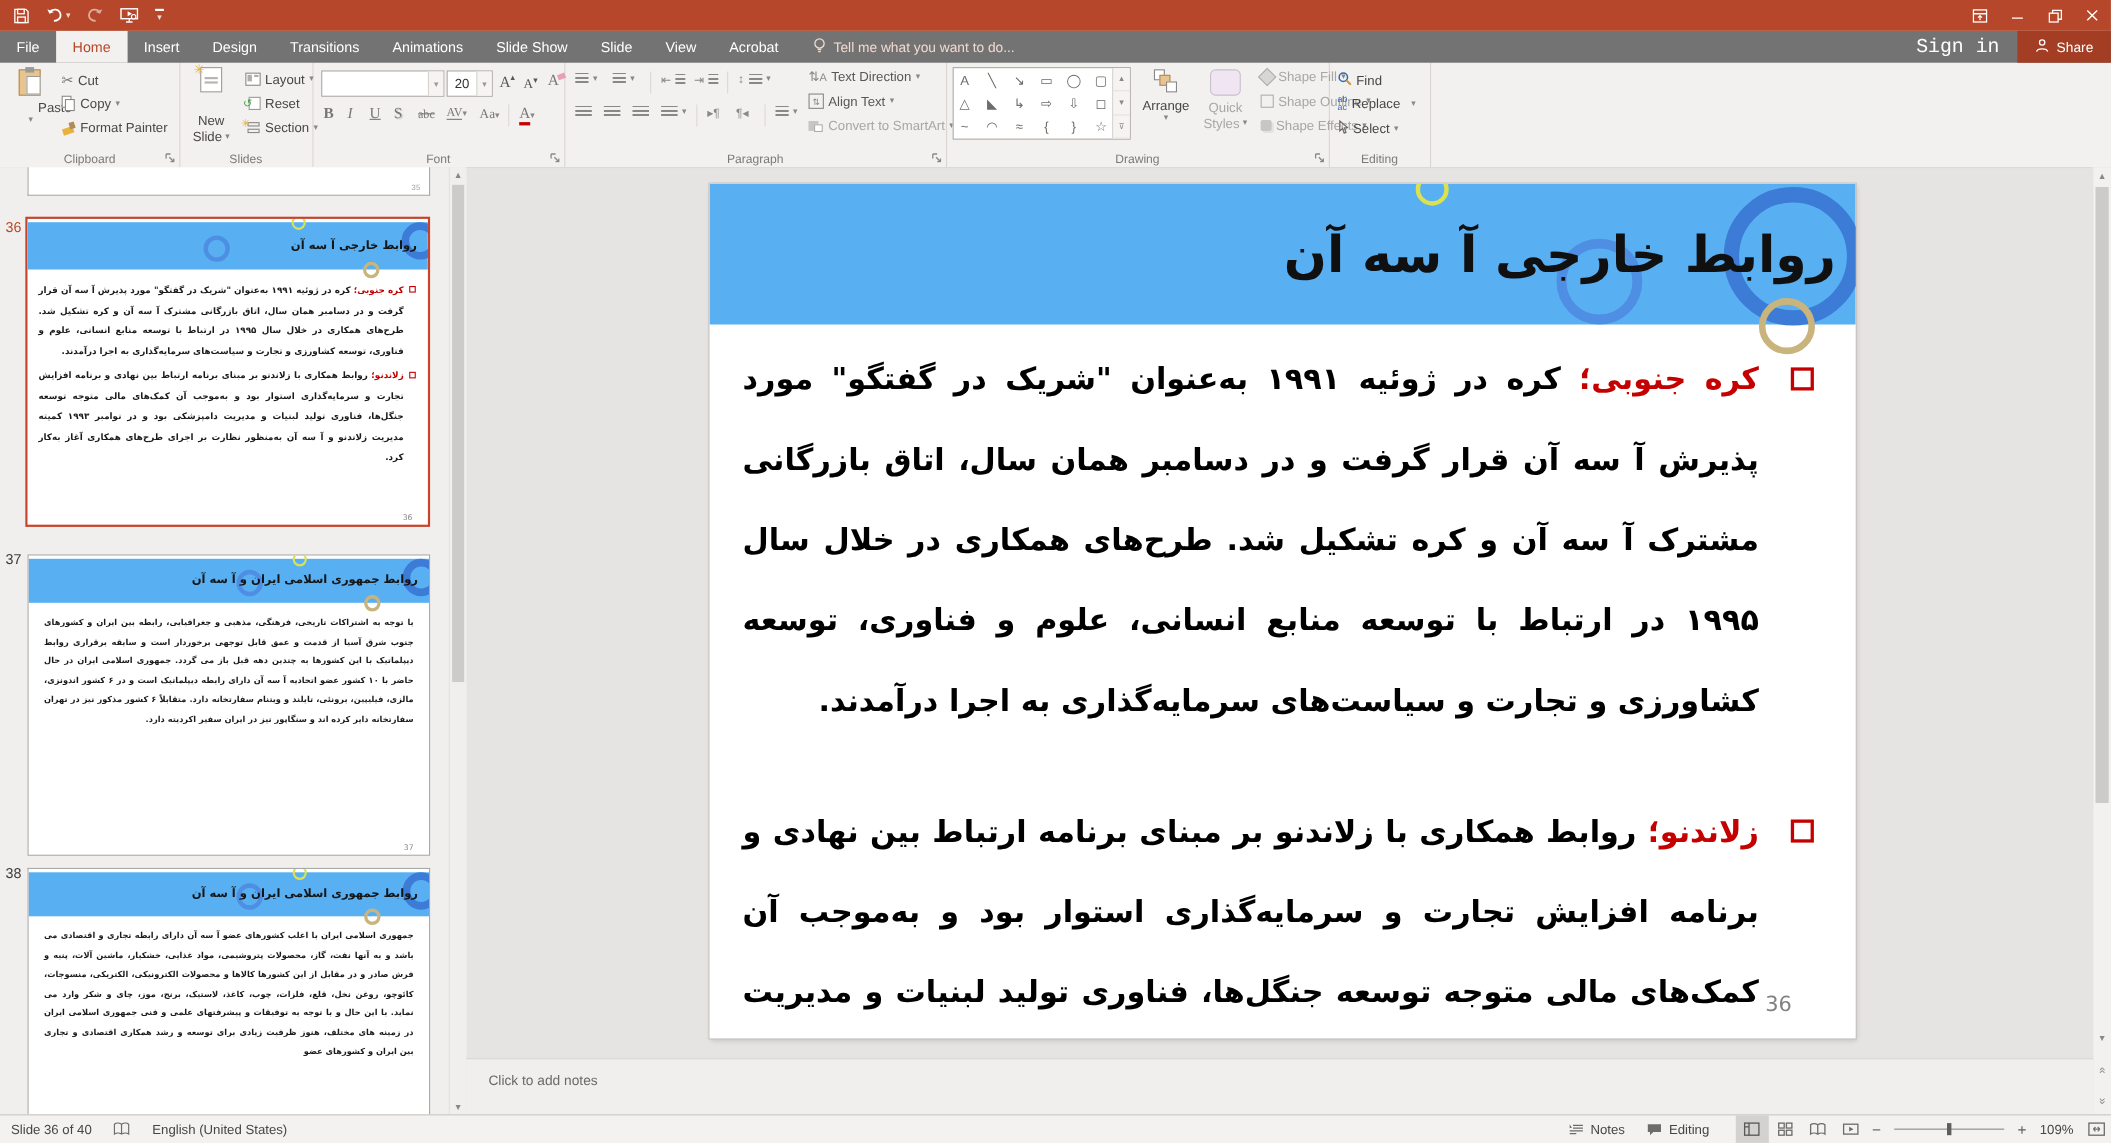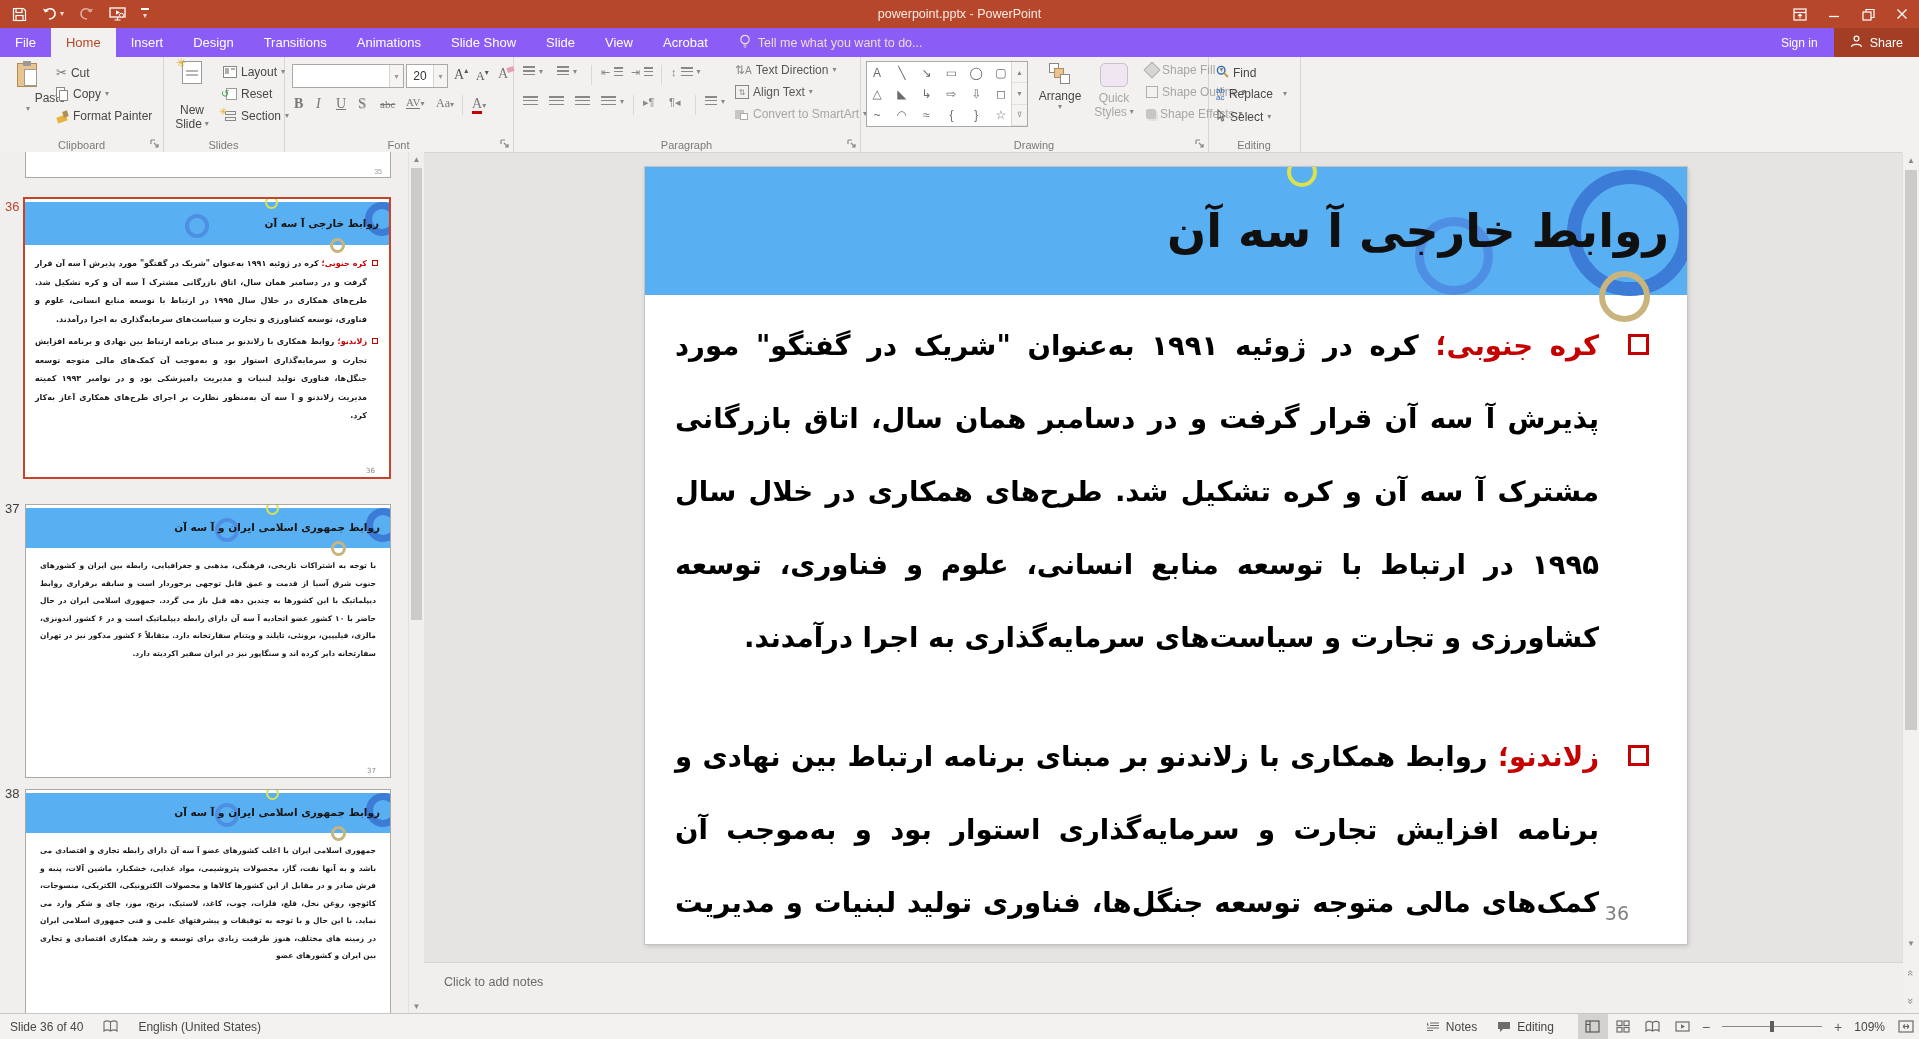--- a/index.html
+++ b/index.html
@@ -10,27 +10,27 @@
   #titlebar{position:absolute;top:0;left:0;right:0;height:28px;background:#B7472A;
             display:flex;align-items:center;color:#fff;z-index:50;}
   .qat{display:flex;align-items:center;gap:15px;padding-left:12px;z-index:2;}
   .qbtn{display:flex;align-items:center;gap:2px;}
   .qbtn svg{display:block;}
   .dda{font-size:8px;color:#F2DCD4;line-height:1;}
   #wintitle{position:absolute;left:0;right:0;text-align:center;font-size:12.5px;color:#F7EBE6;}
   .winbtns{margin-left:auto;display:flex;z-index:2;}
   .winbtn{width:34px;height:28px;display:flex;align-items:center;justify-content:center;font-size:12px;}
   
-  #tabrow{position:absolute;top:28px;left:0;right:0;height:29px;background:#8b5cf6;
+  #tabrow{position:absolute;top:28px;left:0;right:0;height:29px;background:#737373;
           display:flex;align-items:stretch;color:#fff;z-index:49;}
   .tab{padding:0 15px;display:flex;align-items:center;font-size:13px;}
   .tab.active{background:#F3F1F0;color:#B7472A;}
   .tellme{display:flex;align-items:center;gap:7px;margin-left:16px;color:#F2D9D0;font-size:12.5px;}
   #tabright{margin-left:auto;display:flex;align-items:stretch;}
-  .signin{display:flex;align-items:center;padding:0 16px;font-size:12px;}
+  .signin{display:flex;align-items:center;padding:0 16px;font-size:18px;font-family:Liberation Mono, monospace;}
   .sharebtn{display:flex;align-items:center;gap:7px;padding:0 16px;background:#A33D24;font-size:12.5px;}
   
   #ribbon{position:absolute;top:57px;left:0;right:0;height:95px;background:#F3F1F0;
           border-bottom:1px solid #D8D4D0;font-size:12px;color:#444;}
   .rgroup{position:absolute;top:0;bottom:0;border-right:1px solid #D9D5D1;}
   .glabel{position:absolute;bottom:1px;left:0;right:0;text-align:center;font-size:11px;color:#7C7A78;}
   .launcher{position:absolute;right:2px;bottom:2px;width:13px;height:13px;display:flex;
             align-items:center;justify-content:center;color:#8A8886;}
   .rbtn{position:absolute;display:flex;align-items:center;gap:4px;white-space:nowrap;color:#494745;}
   .rbig{position:absolute;display:flex;flex-direction:column;align-items:center;justify-content:flex-start;
@@ -136,21 +136,20 @@
           <circle cx="12.5" cy="8.2" r="2" fill="#B7472A" stroke="#fff" stroke-width="1"></circle>
         </svg>
     </span>
     <span class="qbtn">
       <span style="display:flex;flex-direction:column;align-items:center;line-height:4px;">
           <span style="width:8px;height:1.5px;background:#fff;margin-bottom:2px;"></span>
           <span class="dda">▾</span>
         </span>
     </span>
   </div>
-  <div id="wintitle">powerpoint.pptx - PowerPoint</div>
   <div class="winbtns">
     <span class="winbtn">
       <svg width="14" height="13" viewBox="0 0 14 13">
           <rect x="1" y="1" width="12" height="11" fill="none" stroke="#fff" stroke-width="1.2"></rect>
           <path d="M1 4.5h12" stroke="#fff" stroke-width="1.2"></path>
           <path d="M7 10.5 V6.5 M5.2 8 L7 6.2 L8.8 8" fill="none" stroke="#fff" stroke-width="1.1"></path>
         </svg>
     </span>
     <span class="winbtn">
       <svg width="12" height="12" viewBox="0 0 12 12">

